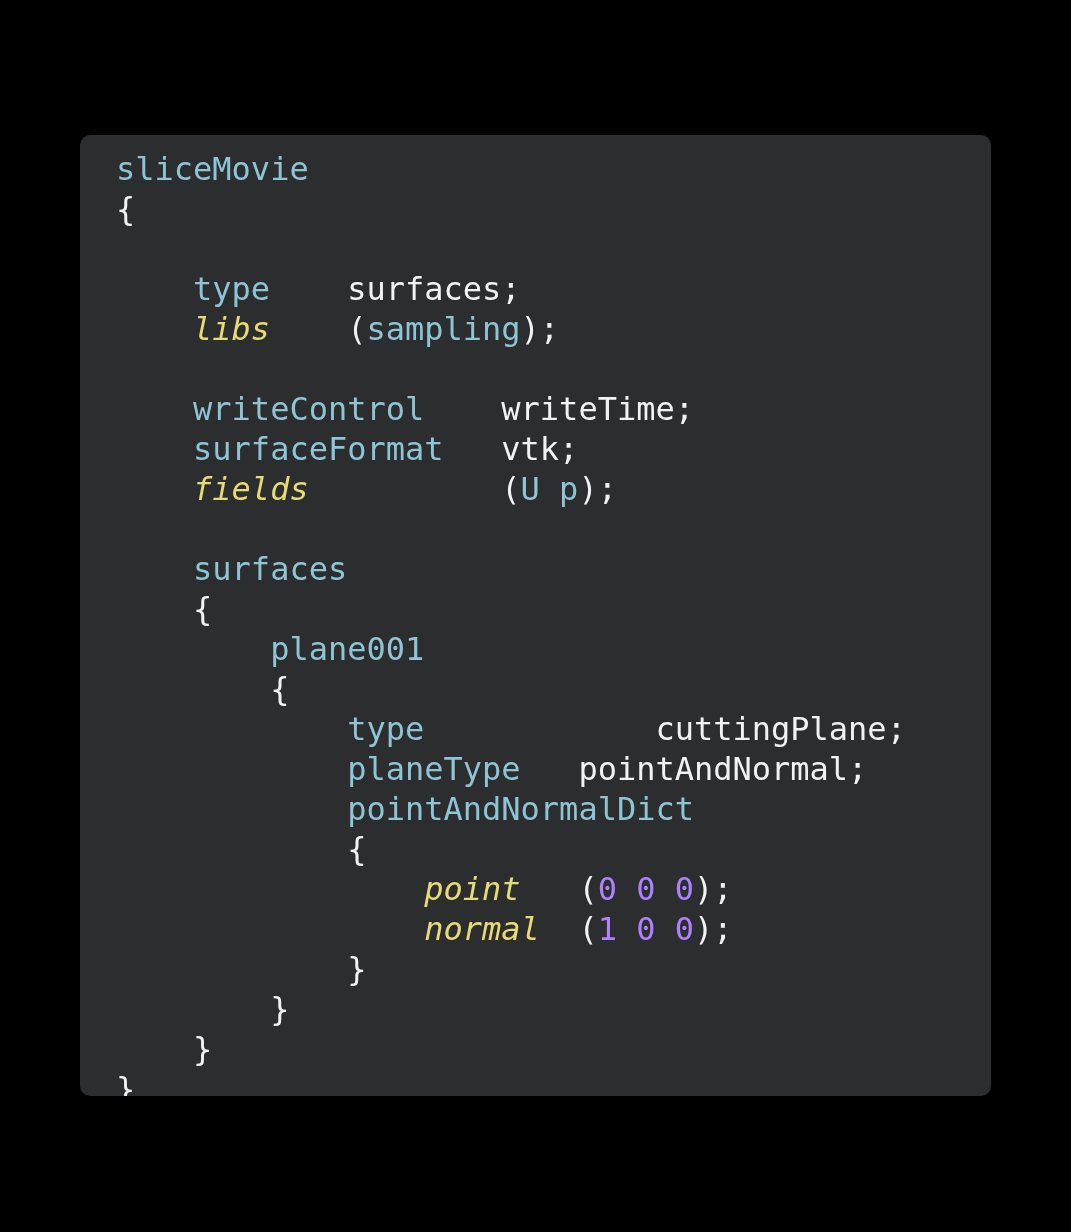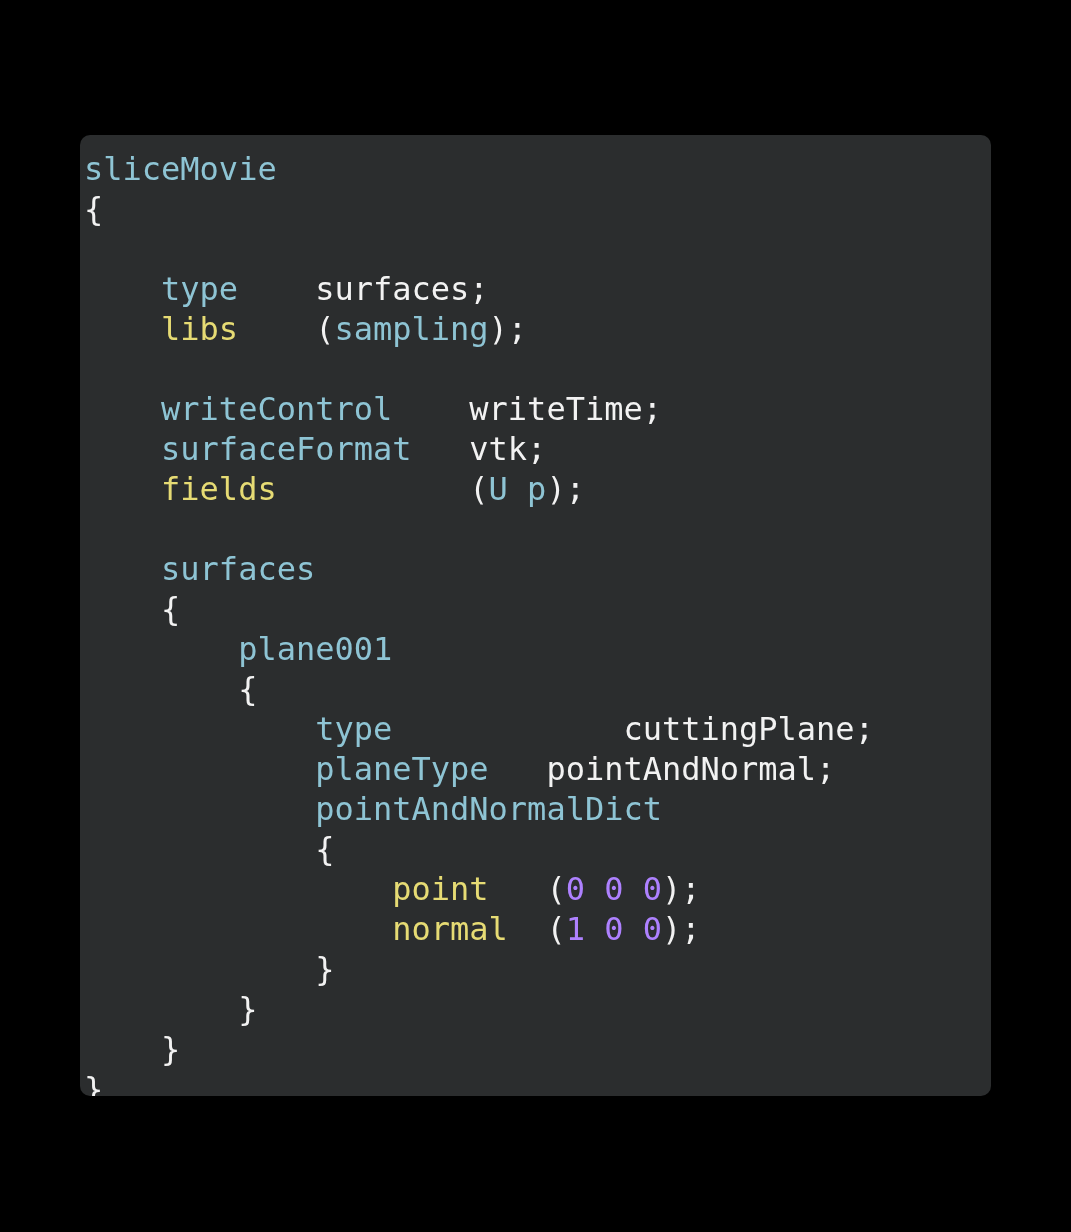--- a/index.html
+++ b/index.html
@@ -26,29 +26,29 @@
     padding: 14px 0 0 0;
     overflow: hidden;
   }
   .code-block {
     margin: 0;
     font-family: "DejaVu Sans Mono", "Liberation Mono", monospace;
     font-size: 32px;
     line-height: 40px;
     white-space: pre;
     color: #f2f2f2;
-    padding-left: 4px;
+    padding-left: 36px;
     letter-spacing: 0px;
   }
   .line {
     height: 40px;
     white-space: pre;
   }
   .tok-key      { color: #8ec4d4; }
-  .tok-keyword  { color: #e6db74; }
+  .tok-keyword  { color: #e6db74; font-style: italic; }
   .tok-value    { color: #f2f2f2; }
   .tok-num      { color: #ae81ff; }
   .tok-punct    { color: #f2f2f2; }
   .tok-plain    { color: #f2f2f2; }
 </style>
 </head>
 <body style="background: rgb(0, 0, 0);">
 
 <div id="code-card" style="background: rgb(43, 45, 46);">
   <pre class="code-block" id="code-block"><div class="line"><span class="tok-key" style="color: rgb(142, 196, 212);">sliceMovie</span></div><div class="line"><span class="tok-punct" style="color: rgb(242, 242, 242);">{</span></div><div class="line">&nbsp;</div><div class="line">    <span class="tok-key" style="color: rgb(142, 196, 212);">type</span><span class="tok-plain" style="color: rgb(242, 242, 242);">    </span><span class="tok-value" style="color: rgb(242, 242, 242);">surfaces;</span></div><div class="line">    <span class="tok-keyword" style="color: rgb(230, 219, 116);">libs</span><span class="tok-plain" style="color: rgb(242, 242, 242);">    </span><span class="tok-punct" style="color: rgb(242, 242, 242);">(</span><span class="tok-key" style="color: rgb(142, 196, 212);">sampling</span><span class="tok-punct" style="color: rgb(242, 242, 242);">);</span></div><div class="line">&nbsp;</div><div class="line">    <span class="tok-key" style="color: rgb(142, 196, 212);">writeControl</span><span class="tok-plain" style="color: rgb(242, 242, 242);">    </span><span class="tok-value" style="color: rgb(242, 242, 242);">writeTime;</span></div><div class="line">    <span class="tok-key" style="color: rgb(142, 196, 212);">surfaceFormat</span><span class="tok-plain" style="color: rgb(242, 242, 242);">   </span><span class="tok-value" style="color: rgb(242, 242, 242);">vtk;</span></div><div class="line">    <span class="tok-keyword" style="color: rgb(230, 219, 116);">fields</span><span class="tok-plain" style="color: rgb(242, 242, 242);">          </span><span class="tok-punct" style="color: rgb(242, 242, 242);">(</span><span class="tok-key" style="color: rgb(142, 196, 212);">U</span><span class="tok-plain" style="color: rgb(242, 242, 242);"> </span><span class="tok-key" style="color: rgb(142, 196, 212);">p</span><span class="tok-punct" style="color: rgb(242, 242, 242);">);</span></div><div class="line">&nbsp;</div><div class="line">    <span class="tok-key" style="color: rgb(142, 196, 212);">surfaces</span></div><div class="line">    <span class="tok-punct" style="color: rgb(242, 242, 242);">{</span></div><div class="line">        <span class="tok-key" style="color: rgb(142, 196, 212);">plane001</span></div><div class="line">        <span class="tok-punct" style="color: rgb(242, 242, 242);">{</span></div><div class="line">            <span class="tok-key" style="color: rgb(142, 196, 212);">type</span><span class="tok-plain" style="color: rgb(242, 242, 242);">            </span><span class="tok-value" style="color: rgb(242, 242, 242);">cuttingPlane;</span></div><div class="line">            <span class="tok-key" style="color: rgb(142, 196, 212);">planeType</span><span class="tok-plain" style="color: rgb(242, 242, 242);">   </span><span class="tok-value" style="color: rgb(242, 242, 242);">pointAndNormal;</span></div><div class="line">            <span class="tok-key" style="color: rgb(142, 196, 212);">pointAndNormalDict</span></div><div class="line">            <span class="tok-punct" style="color: rgb(242, 242, 242);">{</span></div><div class="line">                <span class="tok-keyword" style="color: rgb(230, 219, 116);">point</span><span class="tok-plain" style="color: rgb(242, 242, 242);">   </span><span class="tok-punct" style="color: rgb(242, 242, 242);">(</span><span class="tok-num" style="color: rgb(174, 129, 255);">0</span><span class="tok-plain" style="color: rgb(242, 242, 242);"> </span><span class="tok-num" style="color: rgb(174, 129, 255);">0</span><span class="tok-plain" style="color: rgb(242, 242, 242);"> </span><span class="tok-num" style="color: rgb(174, 129, 255);">0</span><span class="tok-punct" style="color: rgb(242, 242, 242);">);</span></div><div class="line">                <span class="tok-keyword" style="color: rgb(230, 219, 116);">normal</span><span class="tok-plain" style="color: rgb(242, 242, 242);">  </span><span class="tok-punct" style="color: rgb(242, 242, 242);">(</span><span class="tok-num" style="color: rgb(174, 129, 255);">1</span><span class="tok-plain" style="color: rgb(242, 242, 242);"> </span><span class="tok-num" style="color: rgb(174, 129, 255);">0</span><span class="tok-plain" style="color: rgb(242, 242, 242);"> </span><span class="tok-num" style="color: rgb(174, 129, 255);">0</span><span class="tok-punct" style="color: rgb(242, 242, 242);">);</span></div><div class="line">            <span class="tok-punct" style="color: rgb(242, 242, 242);">}</span></div><div class="line">        <span class="tok-punct" style="color: rgb(242, 242, 242);">}</span></div><div class="line">    <span class="tok-punct" style="color: rgb(242, 242, 242);">}</span></div><div class="line"><span class="tok-punct" style="color: rgb(242, 242, 242);">}</span></div></pre>

